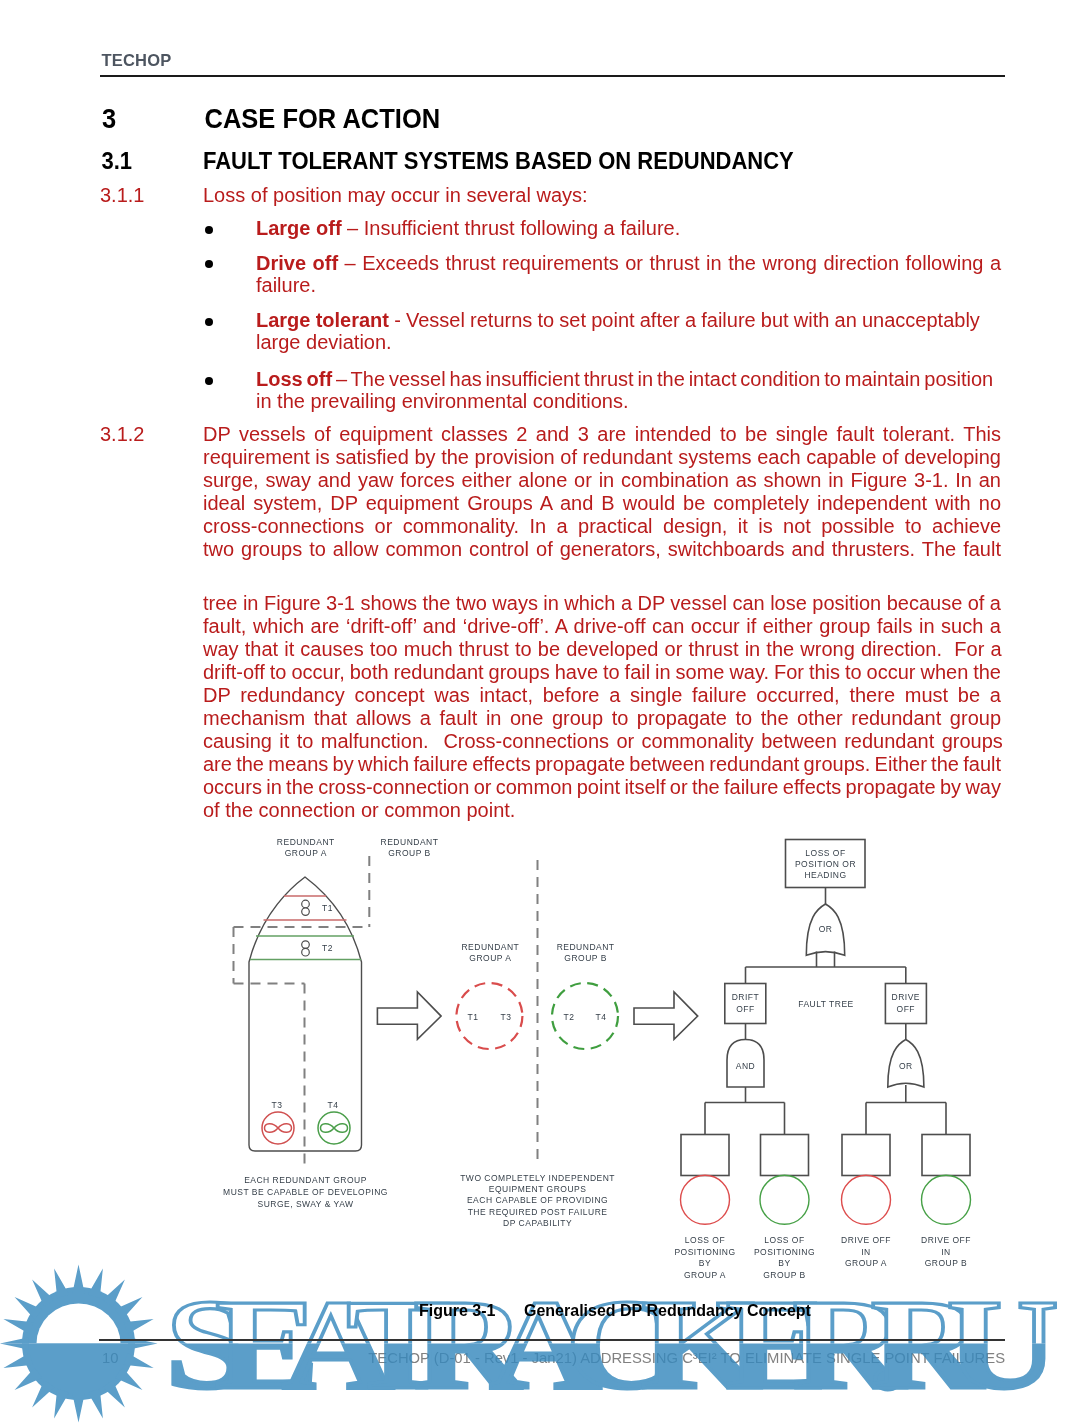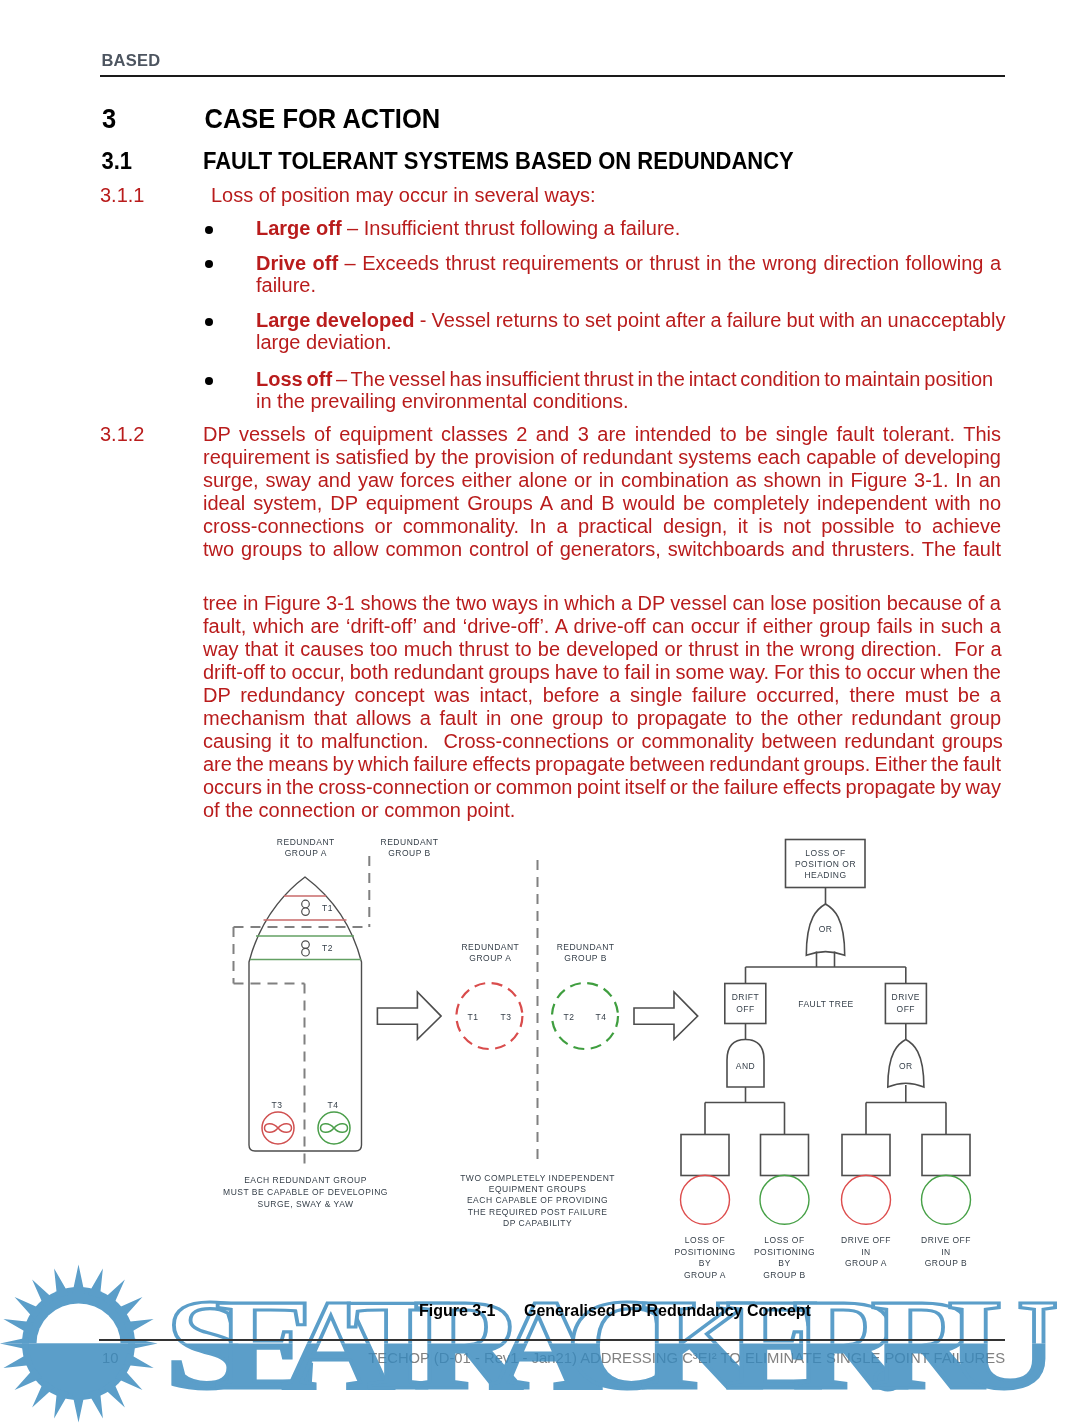--- a/index.html
+++ b/index.html
@@ -33,44 +33,44 @@
       </clipPath>
   </defs>
   <g clip-path="url(#above)">
     <circle cx="78.5" cy="1343.5" r="56.5" fill="#5b9ec9"></circle>
     <path fill="#5b9ec9" d="M72.2 1293.9 L78.5 1264.5 L84.8 1293.9 Z M87.9 1294.4 L102.9 1268.4 L99.8 1298.3 Z M102.6 1299.7 L124.9 1279.6 L112.7 1307.1 Z M114.9 1309.3 L142.4 1297.1 L122.3 1319.4 Z M123.7 1322.2 L153.6 1319.1 L127.6 1334.1 Z M128.1 1337.2 L157.5 1343.5 L128.1 1349.8 Z M127.6 1352.9 L153.6 1367.9 L123.7 1364.8 Z M122.3 1367.6 L142.4 1389.9 L114.9 1377.7 Z M112.7 1379.9 L124.9 1407.4 L102.6 1387.3 Z M99.8 1388.7 L102.9 1418.6 L87.9 1392.6 Z M84.8 1393.1 L78.5 1422.5 L72.2 1393.1 Z M69.1 1392.6 L54.1 1418.6 L57.2 1388.7 Z M54.4 1387.3 L32.1 1407.4 L44.3 1379.9 Z M42.1 1377.7 L14.6 1389.9 L34.7 1367.6 Z M33.3 1364.8 L3.4 1367.9 L29.4 1352.9 Z M28.9 1349.8 L-0.5 1343.5 L28.9 1337.2 Z M29.4 1334.1 L3.4 1319.1 L33.3 1322.2 Z M34.7 1319.4 L14.6 1297.1 L42.1 1309.3 Z M44.3 1307.1 L32.1 1279.6 L54.4 1299.7 Z M57.2 1298.3 L54.1 1268.4 L69.1 1294.4 Z"></path>
     <path fill="#ffffff" d="M 36.5 1343.5 A 42 40 0 0 1 120.5 1343.5 Z"></path>
     <text x="137.5" y="1388" font-family="'Liberation Serif',serif" font-weight="bold" font-size="130px" textLength="745" lengthAdjust="spacing" fill="#ffffff" stroke="#5b9ec9" stroke-width="3.2" transform="scale(1.2 1)">SEATRACKER.RU</text>
   </g>
 </svg>
 
-<div class="abs hdr">BASED</div>
+<div class="abs hdr">TECHOP</div>
 <div class="abs hline"></div>
 
 <div class="abs h1" style="left:102px;top:105.8px;">3</div>
 <div class="abs h1" style="left:204.5px;top:105.8px;">CASE FOR ACTION</div>
 <div class="abs h2" style="left:101.5px;top:149.7px;">3.1</div>
 <div class="abs h2" style="left:203px;top:149.7px;">FAULT TOLERANT SYSTEMS BASED ON REDUNDANCY</div>
 <div class="abs body" style="left:100px;top:183.5px;">3.1.1</div>
-<div class="abs body" style="left:203px;top:183.5px;margin-left:8px;">Loss of position may occur in several ways:</div>
+<div class="abs body" style="left:203px;top:183.5px;">Loss of position may occur in several ways:</div>
 
 <div class="abs dot" style="top:225.6px;"></div>
 <div class="blk" style="left:256px;top:216.7px;width:745px;">
   <div class="ln"><b>Large off</b> – Insufficient thrust following a failure.</div>
 </div>
 
 <div class="abs dot" style="top:260.4px;"></div>
 <div class="blk" style="left:256px;top:251.5px;width:745px;">
   <div class="ln" style="word-spacing:0.957px;"><b>Drive off</b> – Exceeds thrust requirements or thrust in the wrong direction following a</div>
   <div class="ln">failure.</div>
 </div>
 
 <div class="abs dot" style="top:317.6px;"></div>
 <div class="blk" style="left:256px;top:308.7px;width:745px;">
-  <div class="ln" style="word-spacing:-0.386px;"><b>Large developed</b> - Vessel returns to set point after a failure but with an unacceptably</div>
+  <div class="ln" style="word-spacing:-0.386px;"><b>Large tolerant</b> - Vessel returns to set point after a failure but with an unacceptably</div>
   <div class="ln">large deviation.</div>
 </div>
 
 <div class="abs dot" style="top:376.8px;"></div>
 <div class="blk" style="left:256px;top:367.9px;width:745px;">
   <div class="ln" style="word-spacing:-1.683px;"><b>Loss off</b> – The vessel has insufficient thrust in the intact condition to maintain position</div>
   <div class="ln">in the prevailing environmental conditions.</div>
 </div>
 
 <div class="abs body" style="left:100px;top:422.7px;">3.1.2</div>

